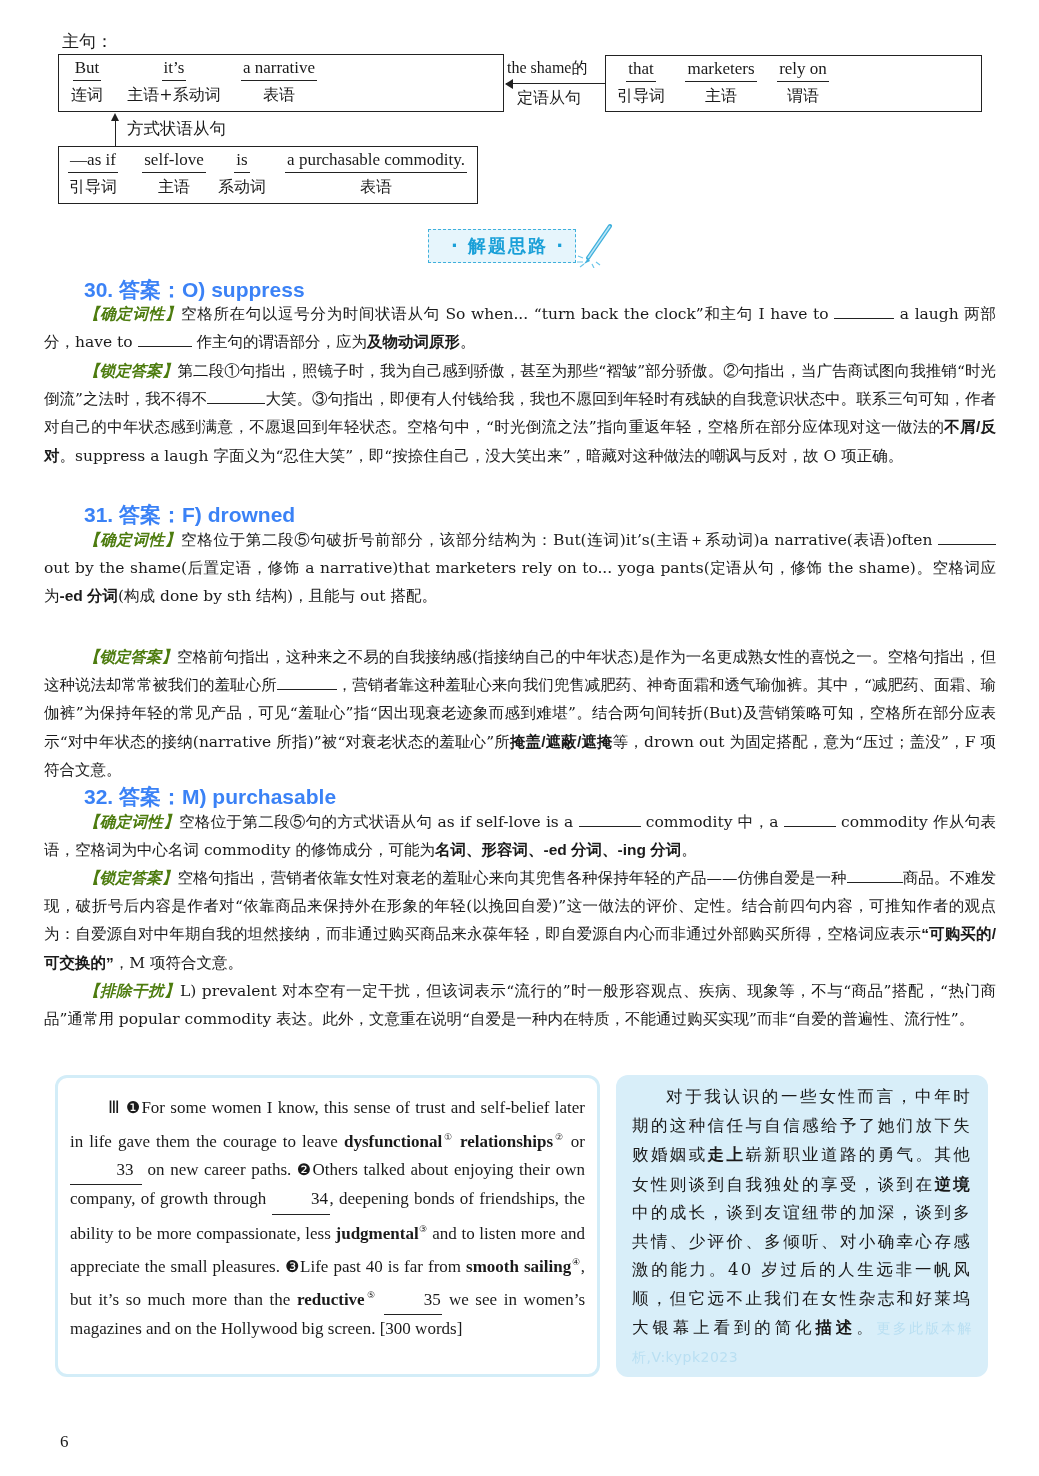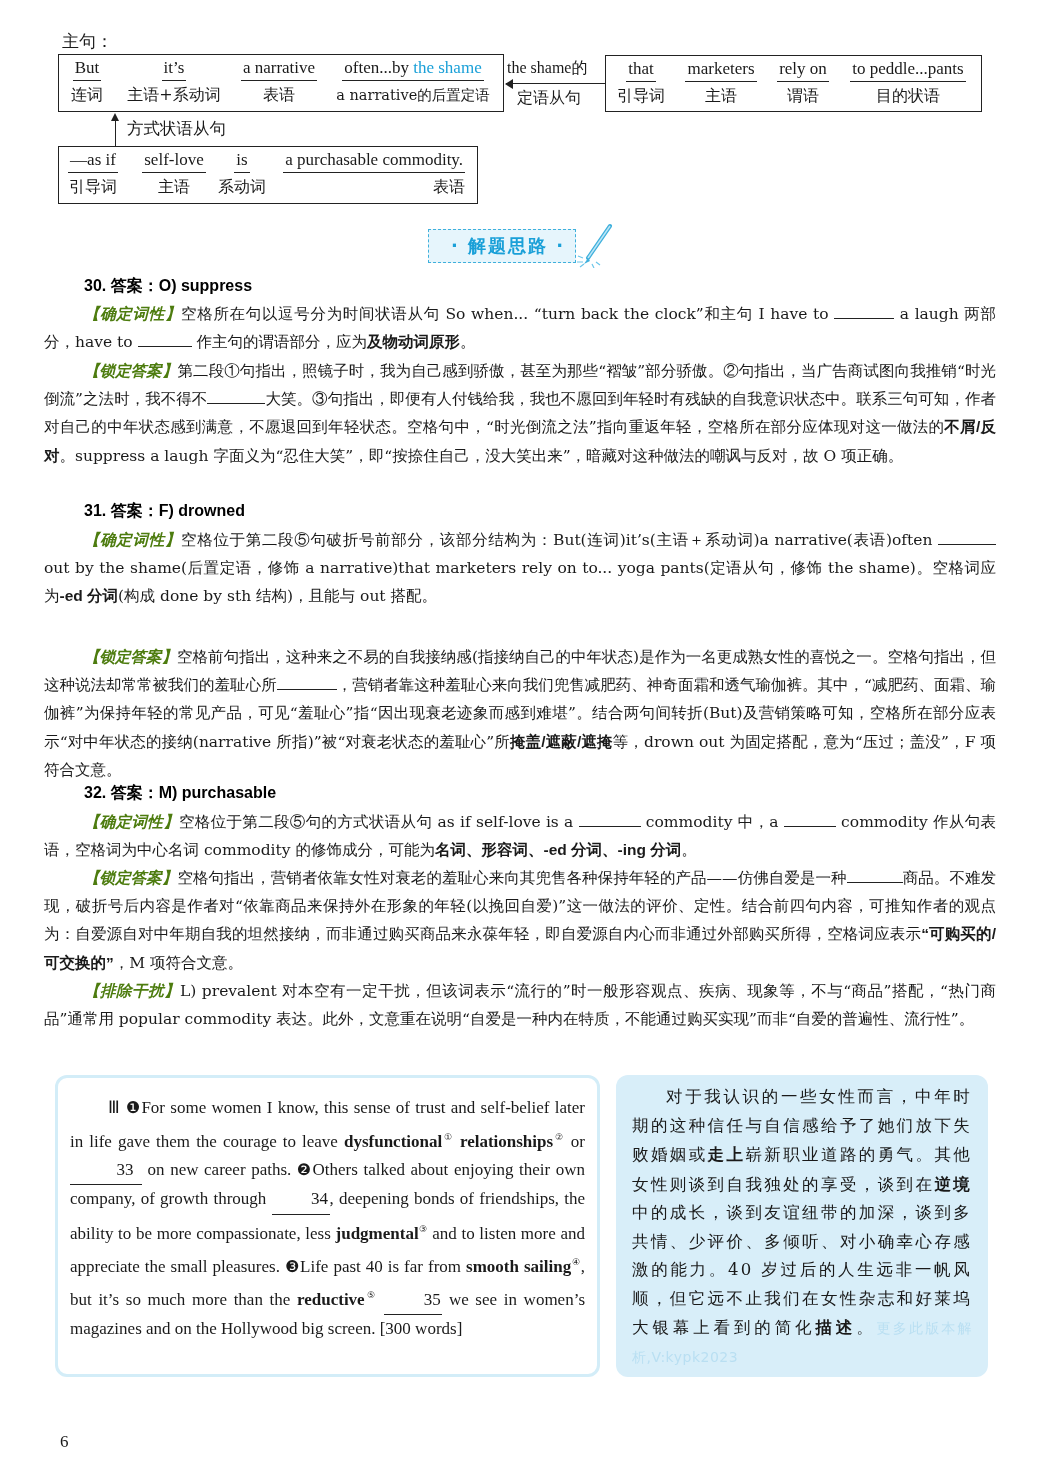--- a/index.html
+++ b/index.html
@@ -16,21 +16,21 @@
   .cell .zh { display: block; font-size: 16px; margin-top: 3px; line-height: 22px; }
   .hl { color: #1aa0d8; }
   .arrow-line { background: #222; }
 
   
   .sec-header { left: 428px; top: 229px; width: 148px; height: 34px; border: 1.5px dashed #3fb0dc; background: #e6f5fc; color: #1aa0d8; font-family: "DejaVu Sans", sans-serif; font-size: 18px; font-weight: bold; text-align: center; line-height: 31px; letter-spacing: 2px; padding-left: 12px; }
 
   
   .para { left: 44px; width: 952px; font-size: 15.5px; line-height: 28.2px; text-align: justify; }
   .indent { text-indent: 40px; }
-  .answer { left: 84px; font-family: "Liberation Sans", sans-serif; font-weight: bold; color: #000000; font-size: 16px; }
+  .answer { left: 84px; font-family: "Liberation Sans", sans-serif; font-weight: bold; color: #3b82f6; font-size: 21px; }
   .tag { color: #4d7c0f; font-family: "DejaVu Sans", sans-serif; font-weight: bold; font-style: italic; }
   .b { font-family: Liberation Sans, sans-serif; font-weight: bold; }
   .blank { display: inline-block; border-bottom: 1px solid #222; height: 18px; vertical-align: baseline; }
 
   
   .en-box { left: 55px; top: 1075px; width: 545px; height: 302px; border: 3px solid #d3edf8; border-radius: 12px; background: #fff; padding: 16px 12px 0 12px; font-family: "Liberation Serif", serif; font-size: 17px; line-height: 28.5px; text-align: justify; }
   .zh-box { left: 616px; top: 1075px; width: 372px; height: 302px; border-radius: 12px; background: #d8eef9; padding: 8px 16px 0 16px; font-size: 16.5px; line-height: 28.5px; letter-spacing: 2.2px; text-align: justify; }
   .num-blank { display: inline-block; border-bottom: 1px solid #222; text-align: center; }
   .watermark { color: #b9dff2; }
   .circle-num { font-family: "DejaVu Sans", sans-serif; font-size: 16px; }
@@ -49,68 +49,60 @@
     <span class="zh">连词</span>
   </div>
   <div class="cell" style="left:56px; top:3px; width:118px;">
     <span class="en">it’s</span>
     <span class="zh">主语+系动词</span>
   </div>
   <div class="cell" style="left:176px; top:3px; width:88px;">
     <span class="en">a narrative</span>
     <span class="zh">表语</span>
   </div>
-  <div class="cell" style="left:264px; top:3px; width:180px;">
-    <span class="en"><span>often...by </span><span class="hl">the shame</span></span>
-    <span class="zh" style="font-size:14.5px;">a narrative的后置定语</span>
-  </div>
 </div>
 
 <div class="abs arrow-line" style="left:506px; top:83px; width:100px; height:1.2px;"></div>
 <div class="abs" style="left:505px; top:79px; width:0; height:0; border-top:5px solid transparent; border-bottom:5px solid transparent; border-right:8px solid #222;"></div>
 <div class="abs" style="left:507px; top:58px; font-size:16px; font-family:'Liberation Serif',serif; white-space:nowrap;">the shame的</div>
 <div class="abs" style="left:517px; top:88px; font-size:16px; white-space:nowrap;">定语从句</div>
 
 <div class="abs box" style="left:605px; top:55px; width:377px; height:57px;">
   <div class="cell" style="left:4px; top:3px; width:62px;">
     <span class="en">that</span>
     <span class="zh">引导词</span>
   </div>
   <div class="cell" style="left:70px; top:3px; width:90px;">
     <span class="en">marketers</span>
     <span class="zh">主语</span>
   </div>
   <div class="cell" style="left:164px; top:3px; width:66px;">
     <span class="en">rely on</span>
     <span class="zh">谓语</span>
   </div>
-  <div class="cell" style="left:232px; top:3px; width:140px;">
-    <span class="en">to peddle...pants</span>
-    <span class="zh">目的状语</span>
-  </div>
 </div>
 
 <div class="abs arrow-line" style="left:115px; top:120px; width:1.2px; height:26px;"></div>
 <div class="abs" style="left:111px; top:113px; width:0; height:0; border-left:4.5px solid transparent; border-right:4.5px solid transparent; border-bottom:8px solid #222;"></div>
 <div class="abs" style="left:127px; top:118px; font-size:16.5px;">方式状语从句</div>
 
 <div class="abs box" style="left:58px; top:146px; width:420px; height:58px;">
   <div class="cell" style="left:2px; top:3px; width:64px;">
     <span class="en">—as if</span>
     <span class="zh">引导词</span>
   </div>
   <div class="cell" style="left:76px; top:3px; width:78px;">
     <span class="en">self-love</span>
     <span class="zh">主语</span>
   </div>
   <div class="cell" style="left:148px; top:3px; width:70px;">
     <span class="en">is</span>
     <span class="zh">系动词</span>
   </div>
-  <div class="cell" style="left:208px; top:3px; width:198px;text-align:right;">
+  <div class="cell" style="left:218px; top:3px; width:198px;">
     <span class="en">a purchasable commodity.</span>
     <span class="zh">表语</span>
   </div>
 </div>
 
 <div class="abs sec-header">· 解题思路 ·</div>
 <svg class="abs" style="left:574px; top:222px;" width="42" height="46" viewBox="0 0 42 46">
   <line x1="36" y1="4" x2="14" y2="36" stroke="#3fb0dc" stroke-width="4" stroke-linecap="round"></line>
   <line x1="36" y1="4" x2="14" y2="36" stroke="#bde6f7" stroke-width="1.5"></line>
   <path d="M14 36 L10 42 L16 39 Z" fill="#3fb0dc"></path>

